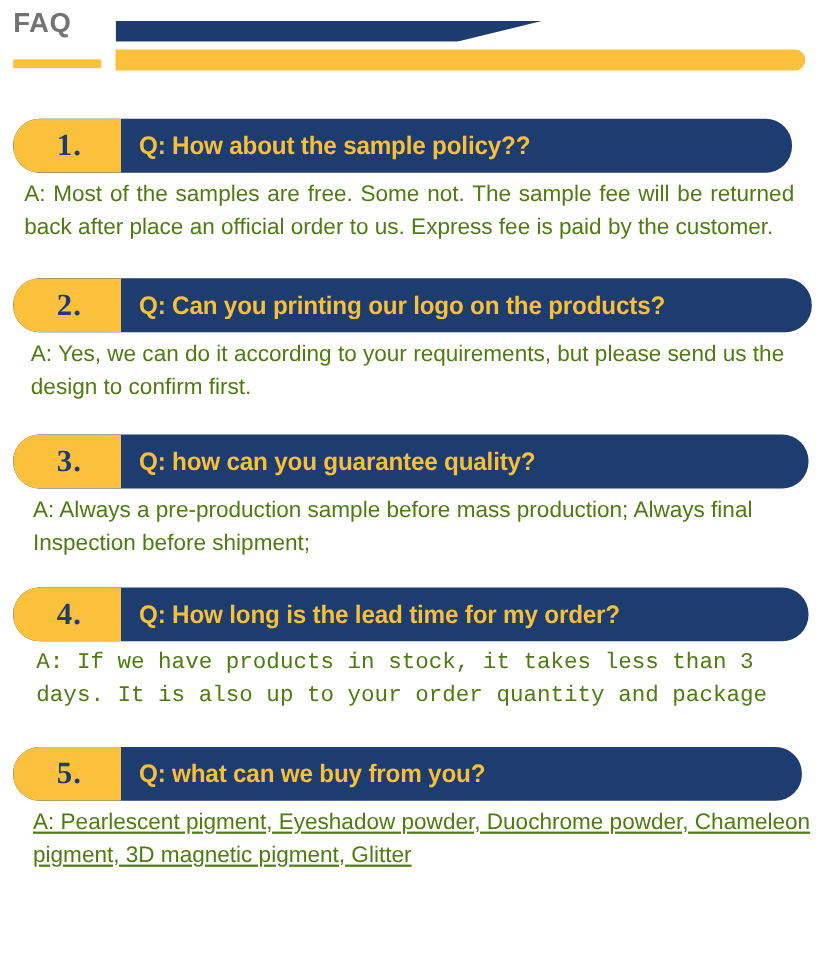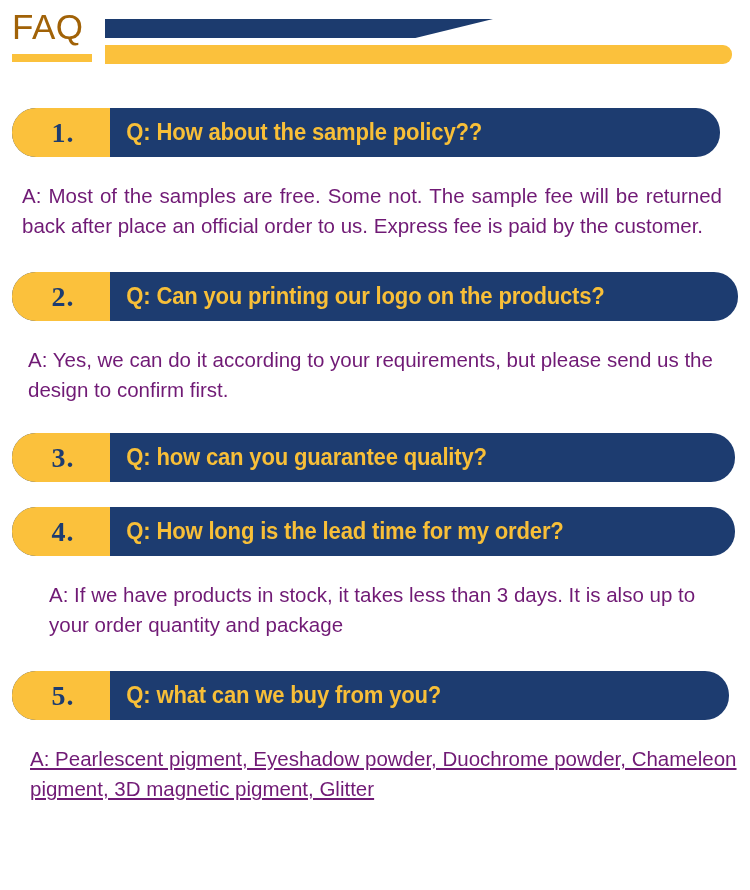--- a/index.html
+++ b/index.html
@@ -19,24 +19,24 @@
 
   
   .faq-header {
     position: relative;
     height: 82px;
   }
   .faq-title {
     position: absolute;
     left: 12px;
     top: 9px;
-    font-size: 35px;
-    font-weight: normal;
+    font-size: 25px;
+    font-weight: bold;
     letter-spacing: 0.5px;
-    color: #a16207;
+    color: #737373;
     line-height: 1;
   }
   .faq-title-underline {
     position: absolute;
     left: 12px;
     top: 54px;
     width: 80px;
     height: 8px;
     background: #fbc13c;
   }
@@ -99,39 +99,39 @@
     font-size: 23px;
     font-weight: bold;
     padding-left: 17px;
     padding-right: 10px;
     letter-spacing: -0.2px;
     white-space: nowrap;
     transform: scaleX(0.96);
     transform-origin: left center;
   }
   .a-text {
-    color: #701a75;
+    color: #4d7c0f;
     font-size: 20.5px;
     line-height: 30px;
-    padding-top: 24px;
+    padding-top: 5px;
   }
   .a-justify { text-align: justify; }
 
   
   .item-1 .q-bar { width: 708px; }
   .item-1 .a-text { margin-left: 22px; margin-right: 16px; width: 700px; }
 
   .item-2 .q-bar { width: 726px; }
   .item-2 .a-text { margin-left: 28px; width: 690px; }
 
   .item-3 .q-bar { width: 723px; }
   .item-3 .a-text { margin-left: 30px; width: 700px; }
 
   .item-4 .q-bar { width: 723px; }
-  .item-4 .a-text { margin-left: 49px; width: 690px; }
+  .item-4 .a-text { margin-left: 33px; width: 690px; font-family: Liberation Mono, monospace; }
 
   .item-5 .q-bar { width: 717px; }
   .item-5 .a-text { margin-left: 30px; width: 715px; text-decoration: underline; }
 
   .item-1 { margin-top: 26px; }
   .item-2 { margin-top: 31px; }
   .item-3 { margin-top: 28px; }
   .item-4 { margin-top: 25px; }
   .item-5 { margin-top: 31px; }
 </style>
@@ -161,20 +161,21 @@
       <div class="q-text">Q: Can you printing our logo on the products?</div>
     </div>
     <div class="a-text">A: Yes, we can do it according to your requirements, but please send us the design to confirm first.</div>
   </div>
 
   <div class="faq-item item-3">
     <div class="q-bar">
       <div class="q-num">3.</div>
       <div class="q-text">Q: how can you guarantee quality?</div>
     </div>
+    <div class="a-text">A: Always a pre-production sample before mass production; Always final Inspection before shipment;</div>
   </div>
 
   <div class="faq-item item-4">
     <div class="q-bar">
       <div class="q-num">4.</div>
       <div class="q-text">Q: How long is the lead time for my order?</div>
     </div>
     <div class="a-text">A: If we have products in stock, it takes less than 3 days. It is also up to your order quantity and package</div>
   </div>
 

